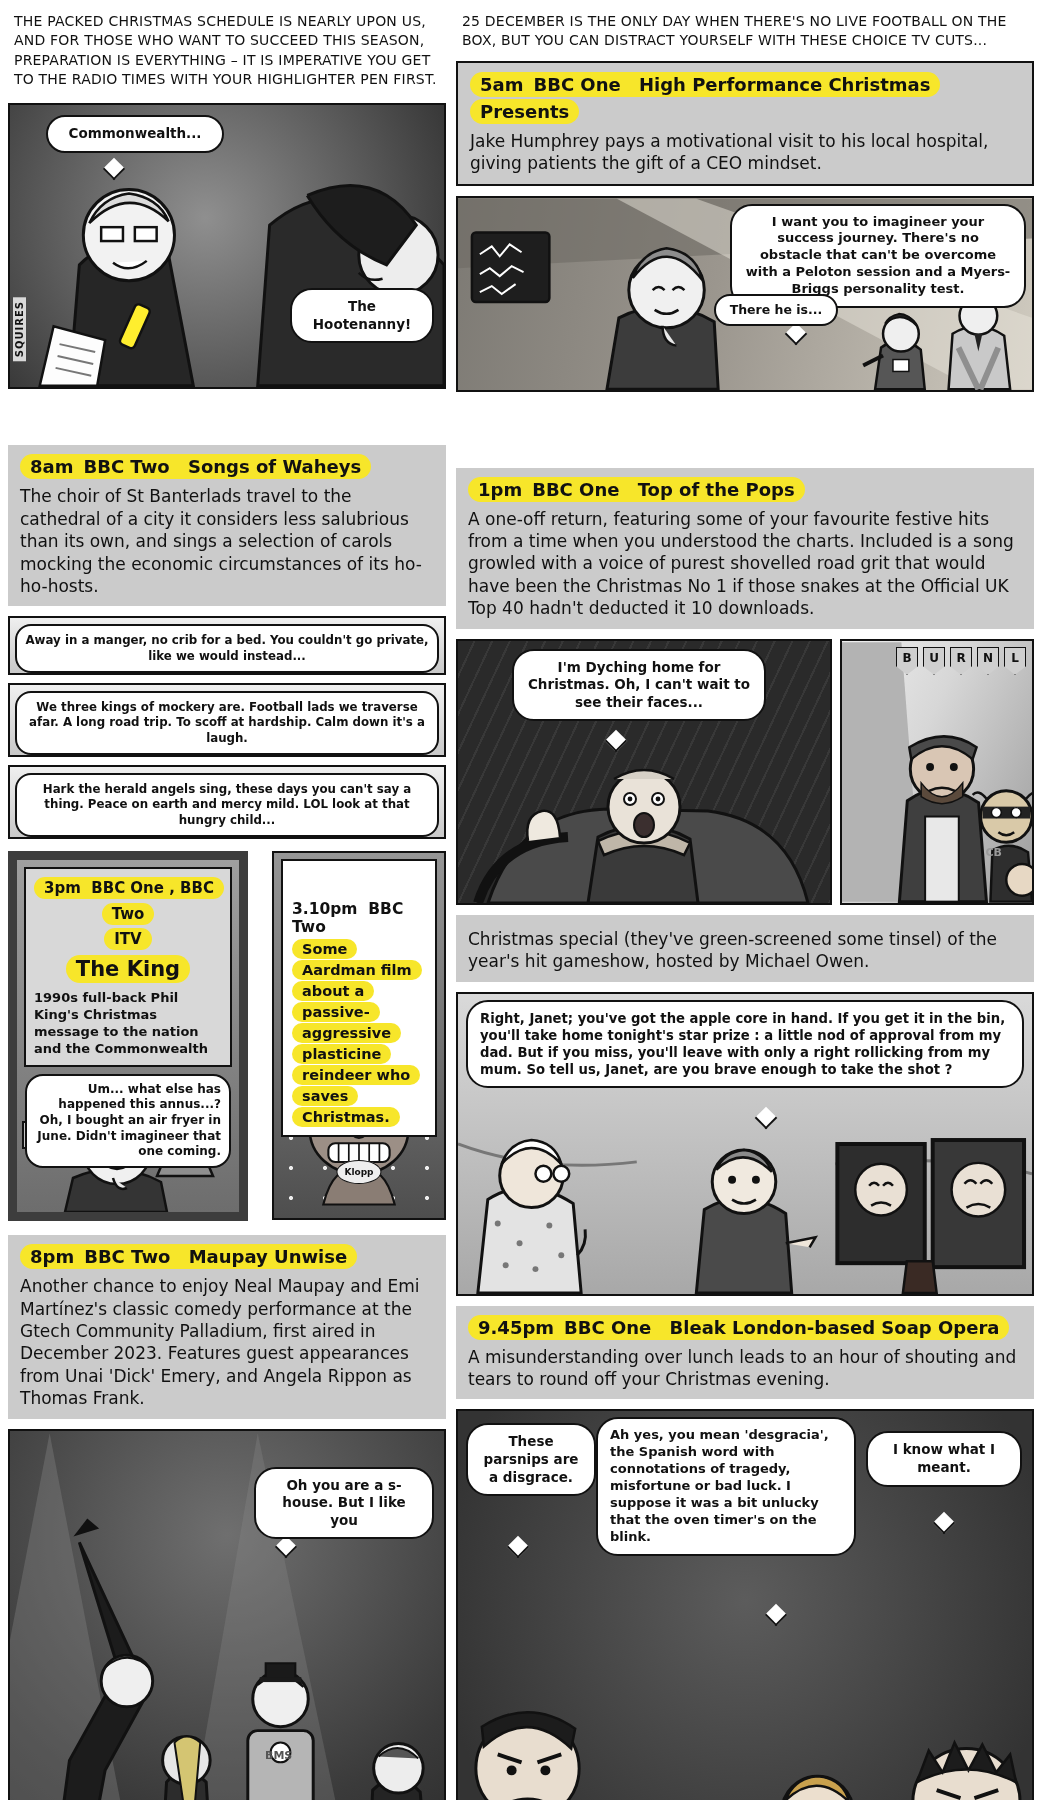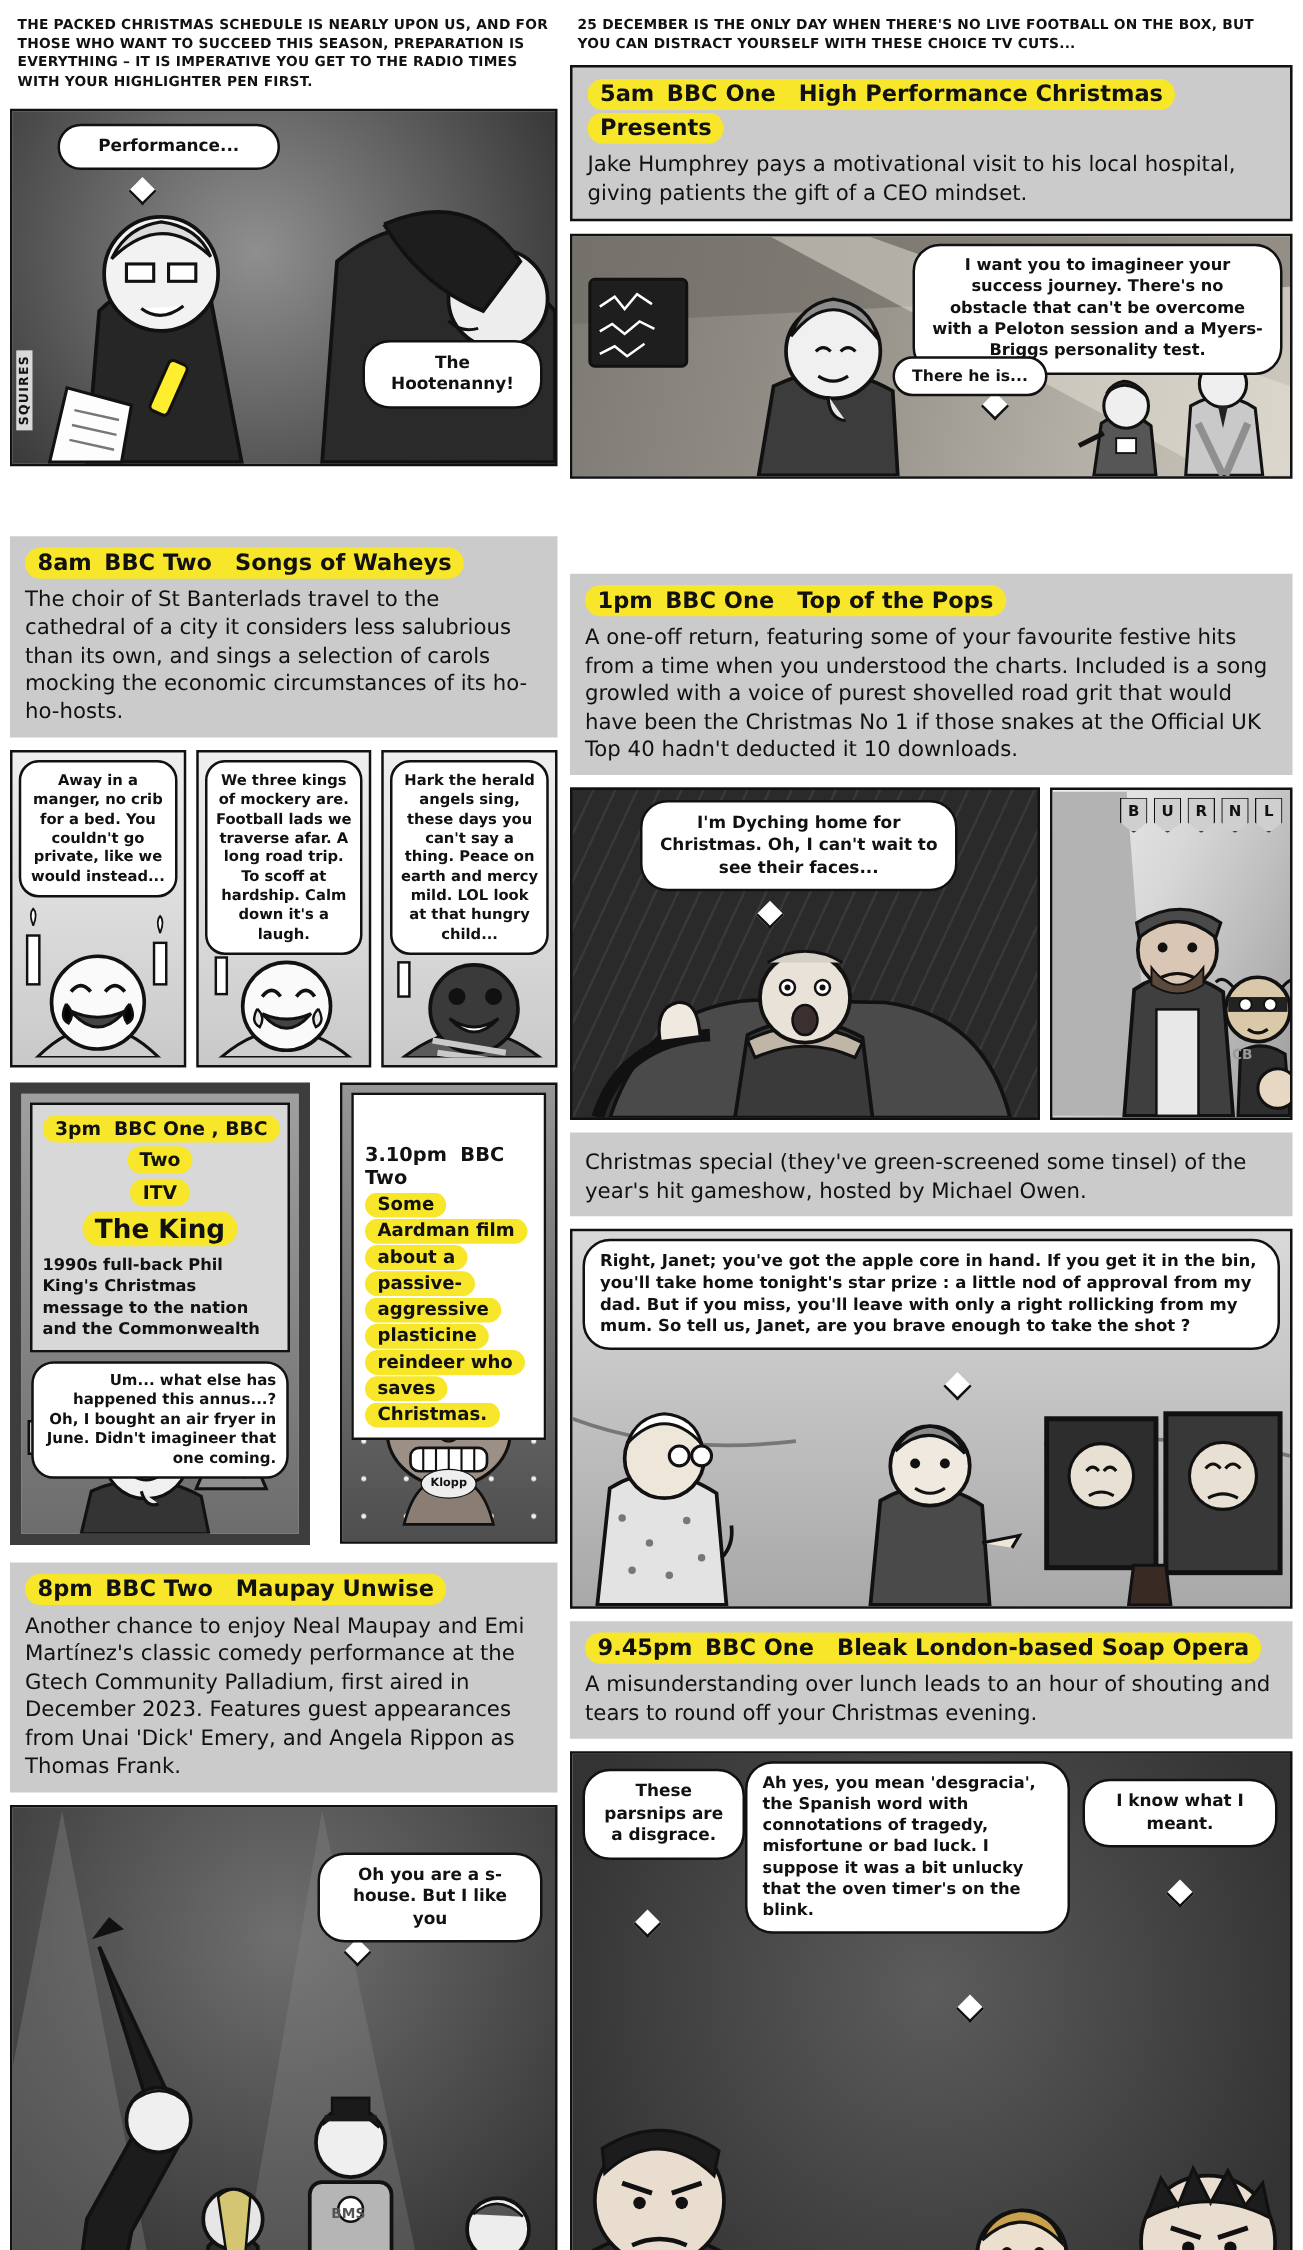--- a/index.html
+++ b/index.html
@@ -1,21 +1,21 @@
 <!DOCTYPE html>
 <html><head>
 <meta charset="utf-8">
 <style>
   html,body{margin:0;padding:0;background:#fff;}
   body{width:1042px;font-family:"DejaVu Sans",sans-serif;color:#111;}
   .comic{display:flex;gap:10px;padding:6px 8px;}
   .col-left{width:438px;flex:0 0 438px;}
   .col-right{width:578px;flex:0 0 578px;}
 
-  .intro{font-size:11px;font-weight:700;line-height:1.38;letter-spacing:.2px;padding:6px 2px 4px 6px;}
+  .intro{font-size:14px;font-weight:400;line-height:1.38;letter-spacing:.2px;padding:6px 2px 4px 6px;}
 
   .hdrblock{background:#cbcbcb;padding:8px 12px 9px;margin-top:10px;}
   .hdrblock.bordered{border:2.5px solid #111;}
   .pill{display:inline;background:#f7e62a;border-radius:14px;padding:2px 10px;
         -webkit-box-decoration-break:clone;box-decoration-break:clone;}
   .hdrline{font-size:18px;font-weight:700;line-height:1.5;}
   .hdrline .t{margin-right:10px;}
   .hdrline .c{margin-right:12px;}
   .desc{font-size:17px;font-weight:400;line-height:1.32;margin-top:5px;}
 
@@ -25,21 +25,21 @@
   .bubble{position:absolute;background:#fff;border:2.5px solid #111;border-radius:22px;
           padding:8px 12px;font-size:13.5px;font-weight:600;text-align:center;line-height:1.3;z-index:4;}
   .tail{position:absolute;width:14px;height:14px;background:#fff;border-right:2.5px solid #111;
         border-bottom:2.5px solid #111;transform:rotate(45deg);z-index:3;}
 
   .sig{position:absolute;left:3px;bottom:26px;writing-mode:vertical-rl;transform:rotate(180deg);
        font-size:10px;font-weight:700;letter-spacing:1px;color:#111;background:#d9d9d9;
        padding:4px 1px;z-index:5;}
 
   
-  .carolrow{display:flex;gap:8px;margin-top:10px;}
+  .carolrow{display:flex;gap:8px;margin-top:10px;flex-direction:column;}
   .carol{flex:1;border:2.5px solid #111;background:linear-gradient(#efefef,#c9c9c9);position:relative;height:250px;overflow:hidden;}
   .carol .cb{position:relative;margin:6px 5px 0;background:#fff;border:2.5px solid #111;border-radius:16px;
              padding:7px 6px;font-size:11.8px;font-weight:600;text-align:center;line-height:1.3;z-index:2;}
 
   
   .row3{display:flex;gap:24px;margin-top:12px;}
   .kingpanel{flex:0 0 222px;border:9px solid #3d3d3d;background:linear-gradient(#9f9f9f,#6d6d6d);
              position:relative;height:352px;overflow:hidden;}
   .kingcard{margin:7px;background:#d8d8d8;border:2.5px solid #111;padding:7px 8px;text-align:center;}
   .kingcard .l1{font-size:15px;font-weight:700;line-height:1.7;}
@@ -86,21 +86,21 @@
           <path d="M30 282 L44 222 L96 236 L88 282 Z" fill="#fdfdfd" stroke="#111" stroke-width="2.5"></path>
           <path d="M50 240 l36 8 M48 252 l36 8 M46 264 l36 8" stroke="#777" stroke-width="2"></path>
         </g>
         <g>
           <path d="M250 282 L262 120 Q320 70 392 110 L438 160 L438 282 Z" fill="#2a2a2a" stroke="#111" stroke-width="3"></path>
           <circle cx="392" cy="150" r="40" fill="#ededed" stroke="#111" stroke-width="3"></circle>
           <path d="M300 90 Q370 60 410 120 L380 160 Q330 140 300 90" fill="#1d1d1d" stroke="#111" stroke-width="3"></path>
           <path d="M352 168 q10 10 24 6" stroke="#111" stroke-width="2.5" fill="none"></path>
         </g>
       </svg>
-      <div class="bubble" style="left:36px;top:10px;width:150px;">Performance...</div>
+      <div class="bubble" style="left:36px;top:10px;width:150px;">Commonwealth...</div>
       <i class="tail" style="left:96px;top:56px;"></i>
       <div class="bubble" style="right:10px;bottom:44px;width:116px;">The Hootenanny!</div>
       <i class="tail" style="right:118px;bottom:78px;transform:rotate(135deg);"></i>
       <div class="sig">SQUIRES</div>
     </div>
 
     <div class="hdrblock" style="margin-top:56px;">
       <div class="hdrline">
         <span class="pill"><span class="t">8am</span><span class="c">BBC Two</span> <span>Songs of Waheys</span></span>
       </div>

